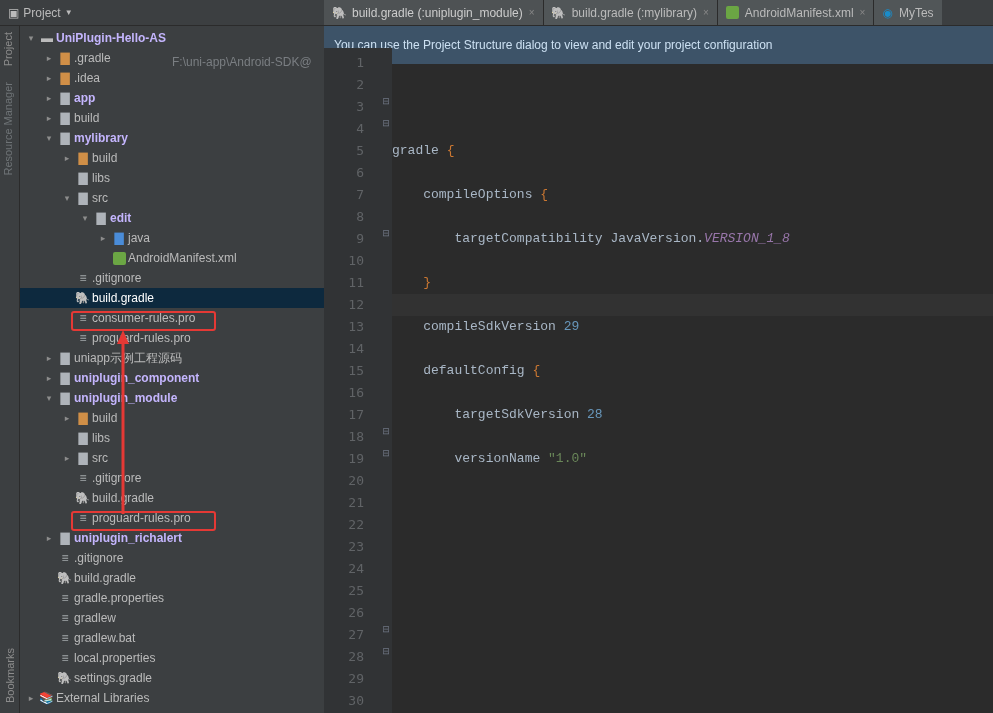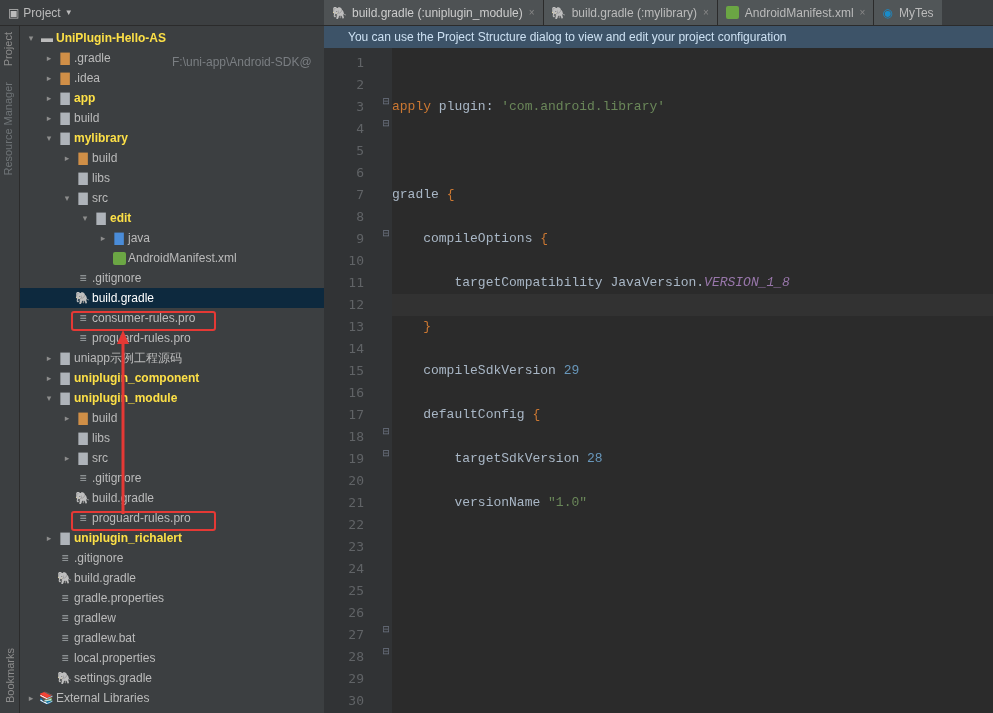--- a/index.html
+++ b/index.html
@@ -92,23 +92,23 @@
   position: absolute;
   left: 324px;
   top: 26px;
   right: 0;
   bottom: 0;
   background: #2b2b2b;
 }
 .info-bar {
   background: #3d5368;
   color: #cce0f2;
-  padding: 3px 24px;
+  padding: 3px 10px;
   font-size: 12px;
-  height: 22px;
+  height: 38px;
   display: flex;
   align-items: center;
 }
 .gutter {
   position: absolute;
   left: 0;
   top: 22px;
   bottom: 0;
   width: 56px;
   background: #313335;
@@ -173,21 +173,21 @@
   width: 14px;
   text-align: center;
   color: #8c8c8c;
   font-size: 9px;
 }
 .icon-slot { width: 18px; display: inline-flex; justify-content: center; }
 .folder { color: #aeb3b9; }
 .folder-gen { color: #d08f47; }
 .folder-blue { color: #4a8cd8; }
 .file-gen { color: #a4a9ac; }
-.modname { font-weight: bold; color: #fde047; }
+.modname { font-weight: bold; color: #c4b5fd; }
 .tree-path { color: #7a7e82; margin-top: 48px; }
 .red-box {
   border: 2px solid #e53935;
   border-radius: 3px;
   position: absolute;
   pointer-events: none;
 }
 .red-arrow {
   position: absolute;
   pointer-events: none;
@@ -456,21 +456,20 @@
     <div class="fold-mark" style="top:48px;">⊟</div>
     <div class="fold-mark" style="top:70px;">⊟</div>
     <div class="fold-mark" style="top:180px;">⊟</div>
     <div class="fold-mark" style="top:378px;">⊟</div>
     <div class="fold-mark" style="top:400px;">⊟</div>
     <div class="fold-mark" style="top:576px;">⊟</div>
     <div class="fold-mark" style="top:598px;">⊟</div>
   </div>
   <div class="code-area">
     <div class="hl-caret-line" style="top:246px;"></div>
-<div><span class="kw">apply</span> <span>plugin</span>: <span class="str">'com.android.library'</span></div>
 <div> </div>
 <div><span>gradle</span> <span class="kw">{</span></div>
 <div>    <span>compileOptions</span> <span class="kw">{</span></div>
 <div>        <span>targetCompatibility</span> <span>JavaVersion</span>.<span class="const">VERSION_1_8</span></div>
 <div>    <span class="kw">}</span></div>
 <div>    <span>compileSdkVersion</span> <span class="num">29</span></div>
 <div>    <span>defaultConfig</span> <span class="kw">{</span></div>
 <div>        <span>targetSdkVersion</span> <span class="num">28</span></div>
 <div>        <span>versionName</span> <span class="str">"1.0"</span></div>
 <div> </div>

